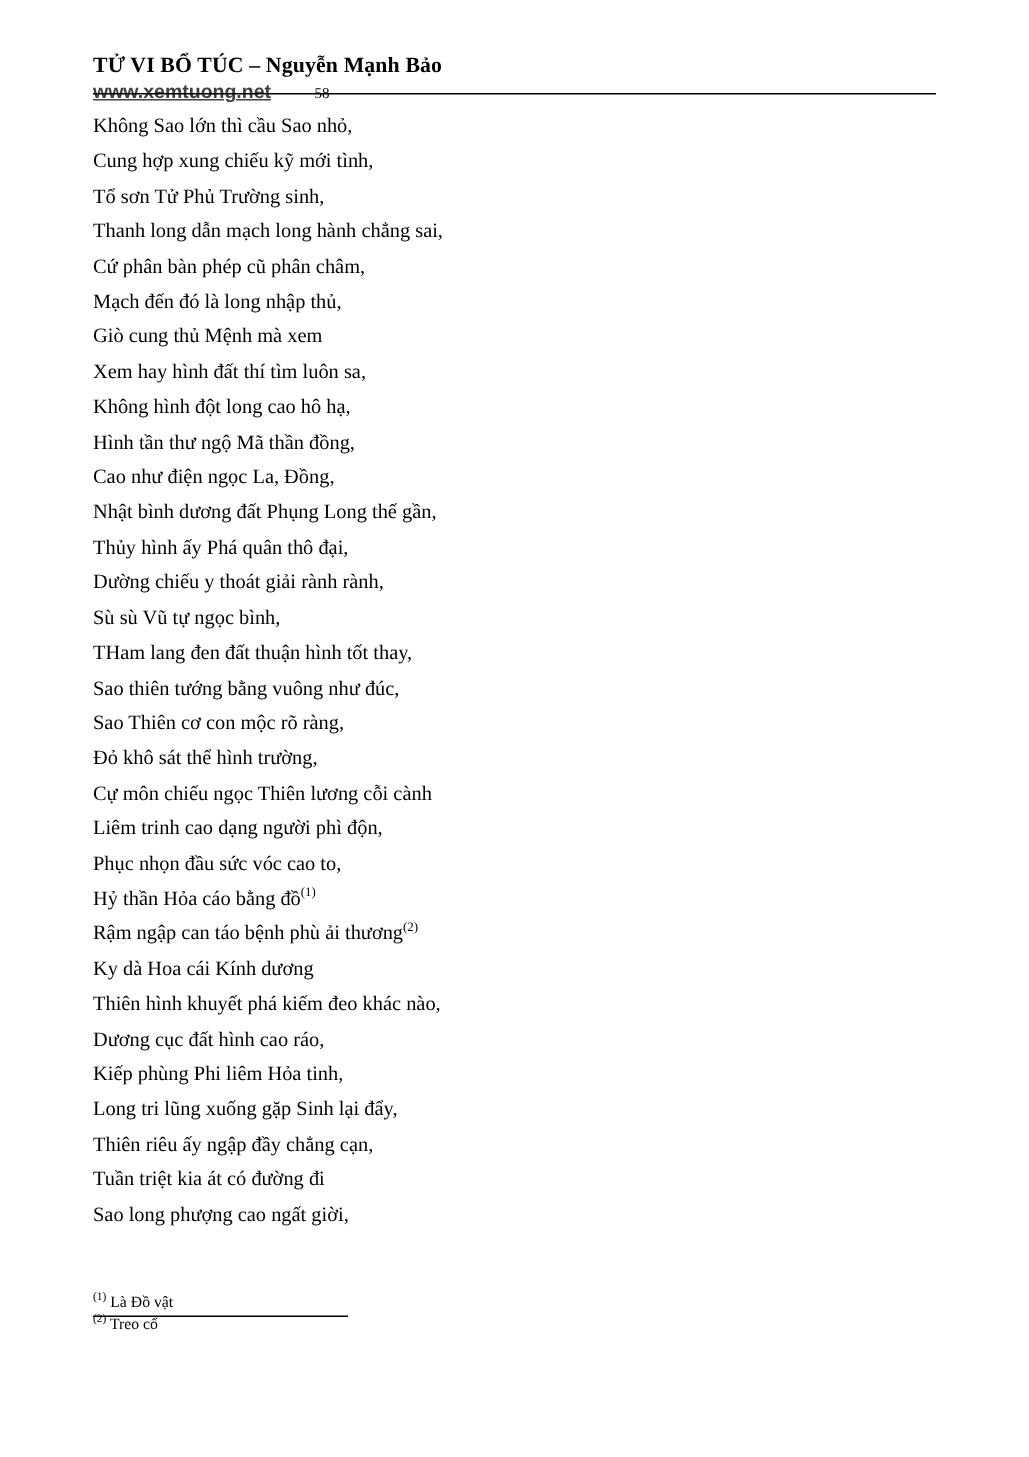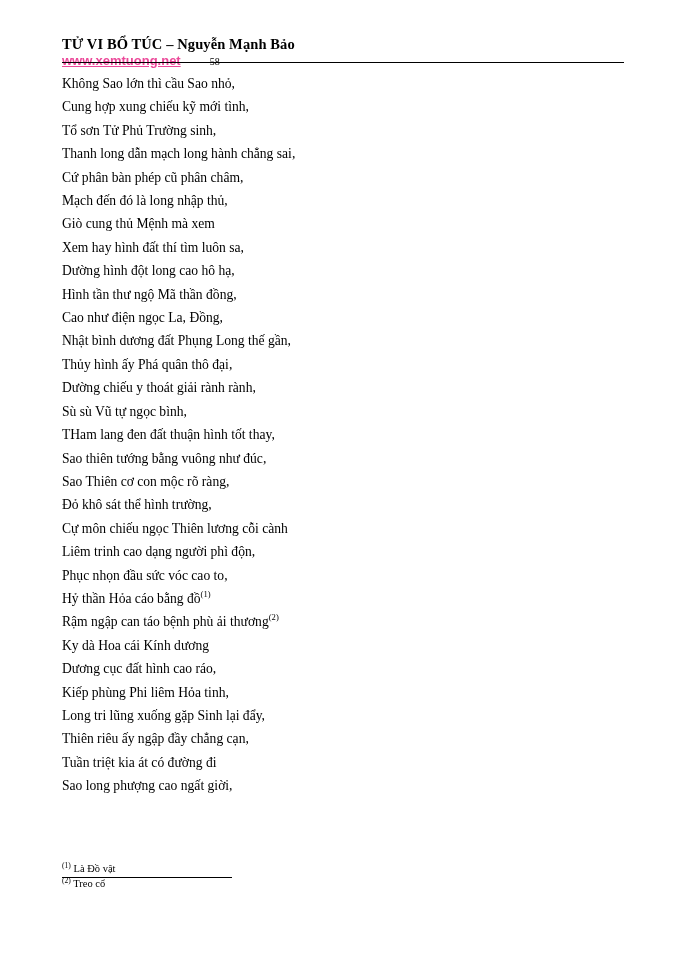--- a/index.html
+++ b/index.html
@@ -41,21 +41,21 @@
   .header-right {
     display: flex;
     align-items: baseline;
     gap: 14px;
     white-space: nowrap;
   }
   .header-url {
     font-family: "Liberation Sans", sans-serif;
     font-size: 13px;
     font-weight: bold;
-    color: #ec4899;
+    color: #404040;
     text-decoration: underline;
   }
   .header-page {
     font-size: 10px;
     color: #000000;
     margin-left: 15px;
   }
   .header-rule {
     position: absolute;
     top: 62px;
@@ -122,37 +122,38 @@
 
   <div class="body-text">
     <div class="line"><span>Không Sao lớn thì cầu Sao nhỏ,</span><sup></sup></div>
     <div class="line"><span>Cung hợp xung chiếu kỹ mới tình,</span><sup></sup></div>
     <div class="line"><span>Tổ sơn Tử Phủ Trường sinh,</span><sup></sup></div>
     <div class="line"><span>Thanh long dẫn mạch long hành chẳng sai,</span><sup></sup></div>
     <div class="line"><span>Cứ phân bàn phép cũ phân châm,</span><sup></sup></div>
     <div class="line"><span>Mạch đến đó là long nhập thủ,</span><sup></sup></div>
     <div class="line"><span>Giò cung thủ Mệnh mà xem</span><sup></sup></div>
     <div class="line"><span>Xem hay hình đất thí tìm luôn sa,</span><sup></sup></div>
-    <div class="line"><span>Dường hình đột long cao hô hạ,</span><sup></sup></div>
+    <div class="line"><span>Không hình đột long cao hô hạ,</span><sup></sup></div>
     <div class="line"><span>Hình tần thư ngộ Mã thần đồng,</span><sup></sup></div>
     <div class="line"><span>Cao như điện ngọc La, Đồng,</span><sup></sup></div>
     <div class="line"><span>Nhật bình dương đất Phụng Long thế gần,</span><sup></sup></div>
     <div class="line"><span>Thủy hình ấy Phá quân thô đại,</span><sup></sup></div>
     <div class="line"><span>Dường chiếu y thoát giải rành rành,</span><sup></sup></div>
     <div class="line"><span>Sù sù Vũ tự ngọc bình,</span><sup></sup></div>
     <div class="line"><span>THam lang đen đất thuận hình tốt thay,</span><sup></sup></div>
     <div class="line"><span>Sao thiên tướng bằng vuông như đúc,</span><sup></sup></div>
     <div class="line"><span>Sao Thiên cơ con mộc rõ ràng,</span><sup></sup></div>
     <div class="line"><span>Đỏ khô sát thể hình trường,</span><sup></sup></div>
     <div class="line"><span>Cự môn chiếu ngọc Thiên lương cỗi cành</span><sup></sup></div>
     <div class="line"><span>Liêm trinh cao dạng người phì độn,</span><sup></sup></div>
     <div class="line"><span>Phục nhọn đầu sức vóc cao to,</span><sup></sup></div>
     <div class="line"><span>Hỷ thần Hỏa cáo bằng đồ</span><sup>(1)</sup></div>
     <div class="line"><span>Rậm ngập can táo bệnh phù ải thương</span><sup>(2)</sup></div>
     <div class="line"><span>Ky dà Hoa cái Kính dương</span><sup></sup></div>
+    <div class="line"><span>Thiên hình khuyết phá kiếm đeo khác nào,</span><sup></sup></div>
     <div class="line"><span>Dương cục đất hình cao ráo,</span><sup></sup></div>
     <div class="line"><span>Kiếp phùng Phi liêm Hỏa tinh,</span><sup></sup></div>
     <div class="line"><span>Long tri lũng xuống gặp Sinh lại đẩy,</span><sup></sup></div>
     <div class="line"><span>Thiên riêu ấy ngập đầy chẳng cạn,</span><sup></sup></div>
     <div class="line"><span>Tuần triệt kia át có đường đi</span><sup></sup></div>
     <div class="line"><span>Sao long phượng cao ngất giời,</span><sup></sup></div>
   </div>
 
   <div class="footnote-rule"></div>
   <div class="footnotes">

